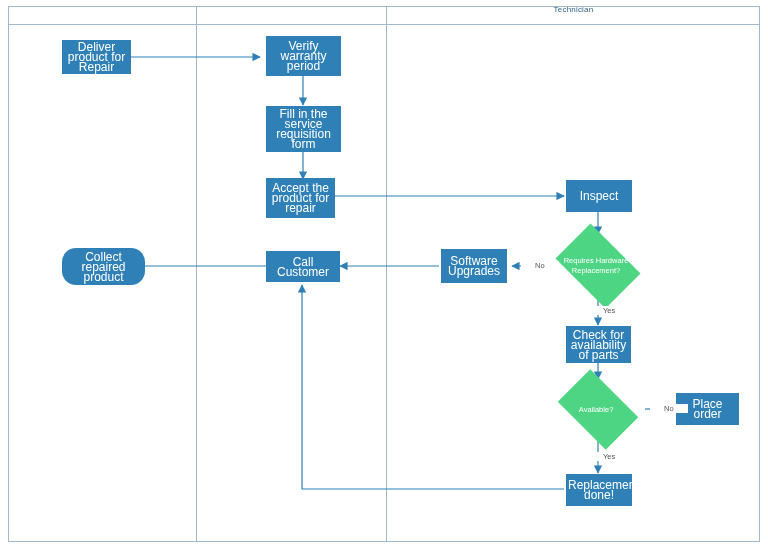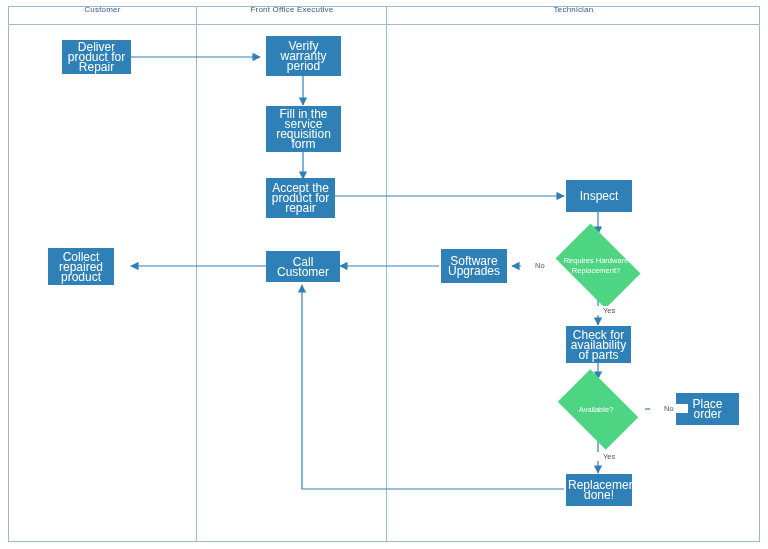--- a/index.html
+++ b/index.html
@@ -119,22 +119,20 @@
   }
 </style>
 </head>
 <body>
 
 <div id="canvas">
 
   <div class="lane-frame"></div>
   <div class="lane-header-row"></div>
 
-  <div class="lane-header" style="left:8px;  width:189px;">Customer</div>
-  <div class="lane-header" style="left:197px; width:190px;">Front Office Executive</div>
   <div class="lane-header" style="left:387px; width:373px;">Technician</div>
 
   <div class="lane-divider" style="left:196px;"></div>
   <div class="lane-divider" style="left:386px;"></div>
 
   <svg class="edge-layer" viewBox="0 0 768 549" xmlns="http://www.w3.org/2000/svg">
     <defs>
       <marker id="arrow" viewBox="0 0 10 10" refX="9" refY="5" markerWidth="7" markerHeight="7" orient="auto-start-reverse">
         <path d="M 0 0 L 10 5 L 0 10 z" fill="#2e80b6"></path>
       </marker>
@@ -166,21 +164,21 @@
       <path d="M 598 440 L 598 473" marker-end="url(#arrow)"></path>
       
       <path d="M 564 489 L 302 489 L 302 285" marker-end="url(#arrow)"></path>
     </g>
   </svg>
 
   <div class="node process" style="left:62px;  top:40px;  width:69px; height:34px;">
     <span class="node-text">Deliver product for Repair</span>
   </div>
 
-  <div class="node process" style="left:48px;  top:248px; width:66px; height:37px;">
+  <div class="node process" style="left:62px;  top:248px; width:83px; height:37px;border-radius:14px;">
     <span class="node-text">Collect repaired product</span>
   </div>
 
   <div class="node process" style="left:266px; top:36px;  width:75px; height:40px;">
     <span class="node-text">Verify warranty period</span>
   </div>
 
   <div class="node process" style="left:266px; top:106px; width:75px; height:46px;">
     <span class="node-text">Fill in the service requisition form</span>
   </div>

